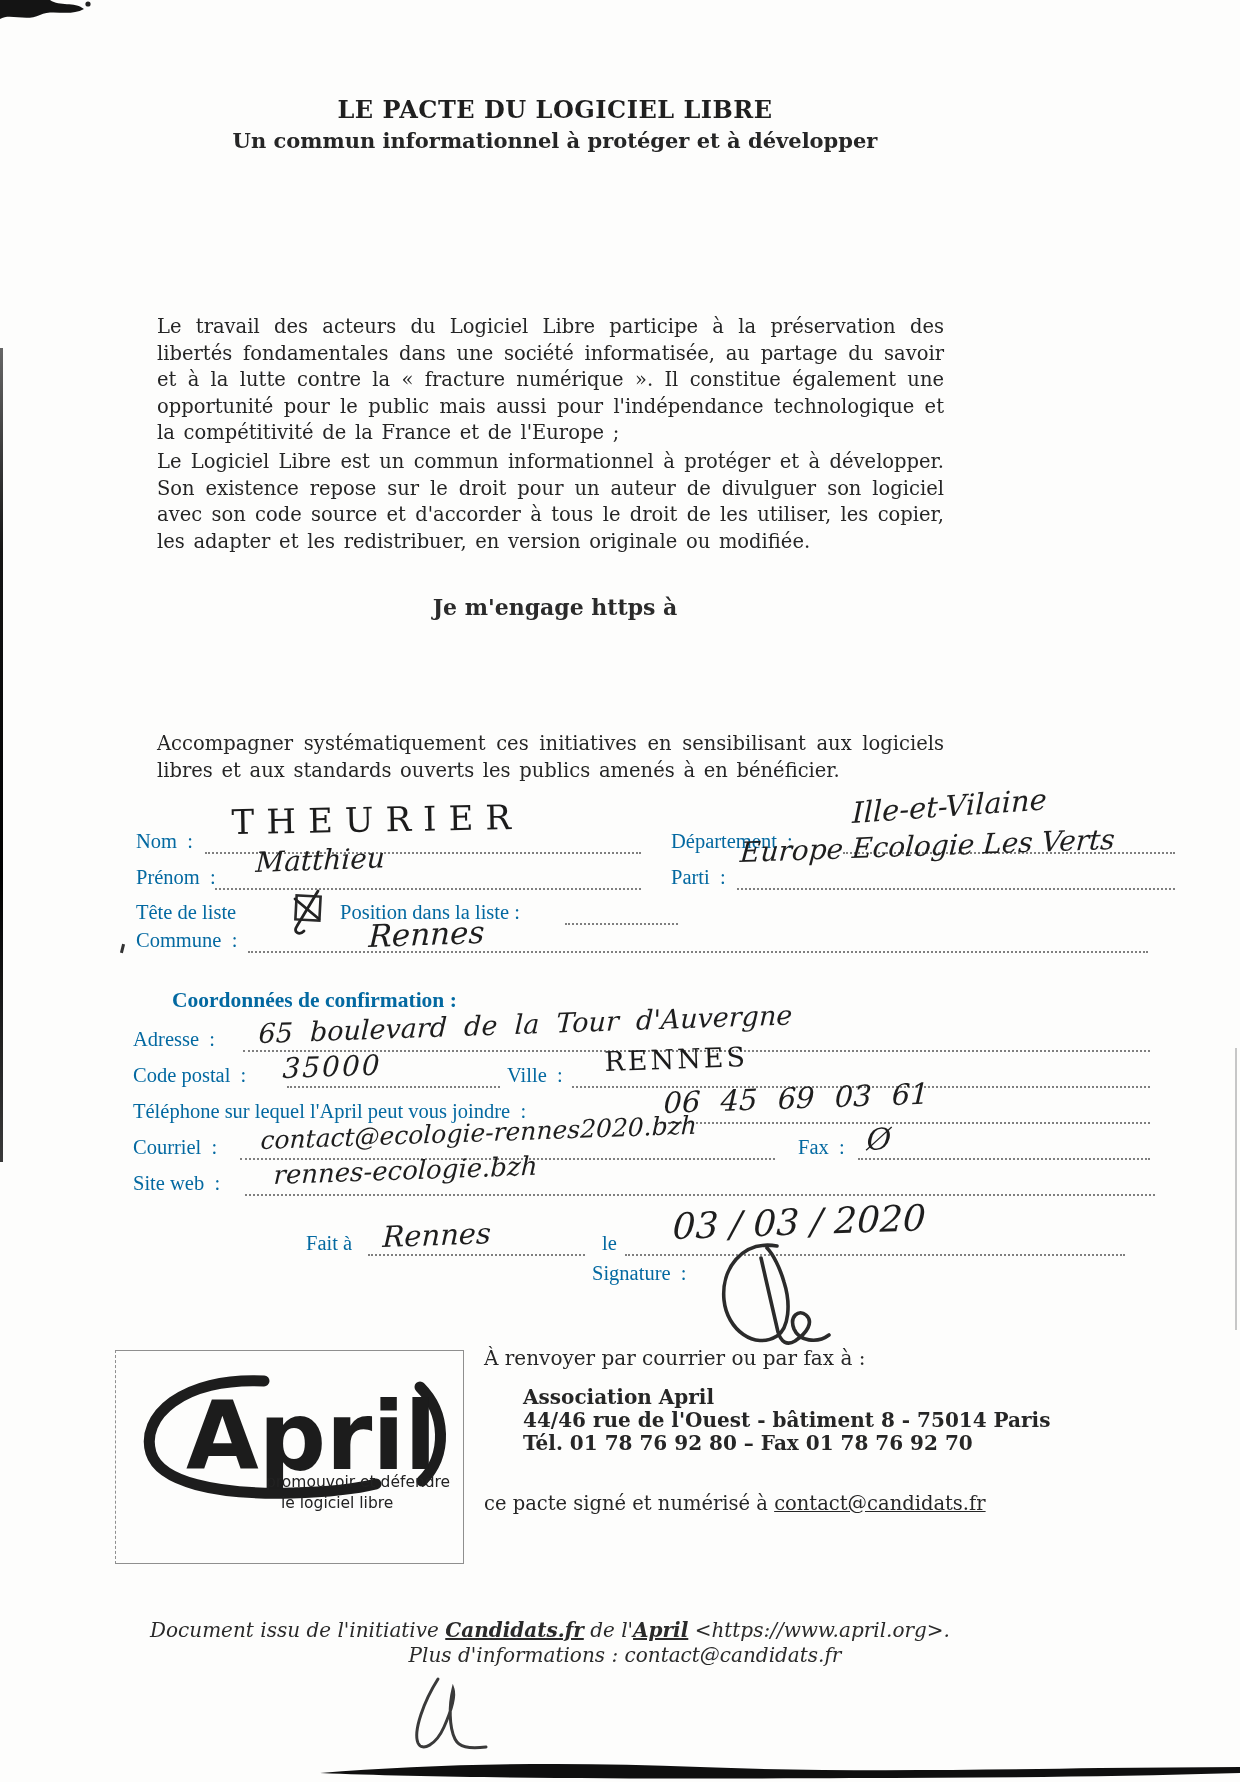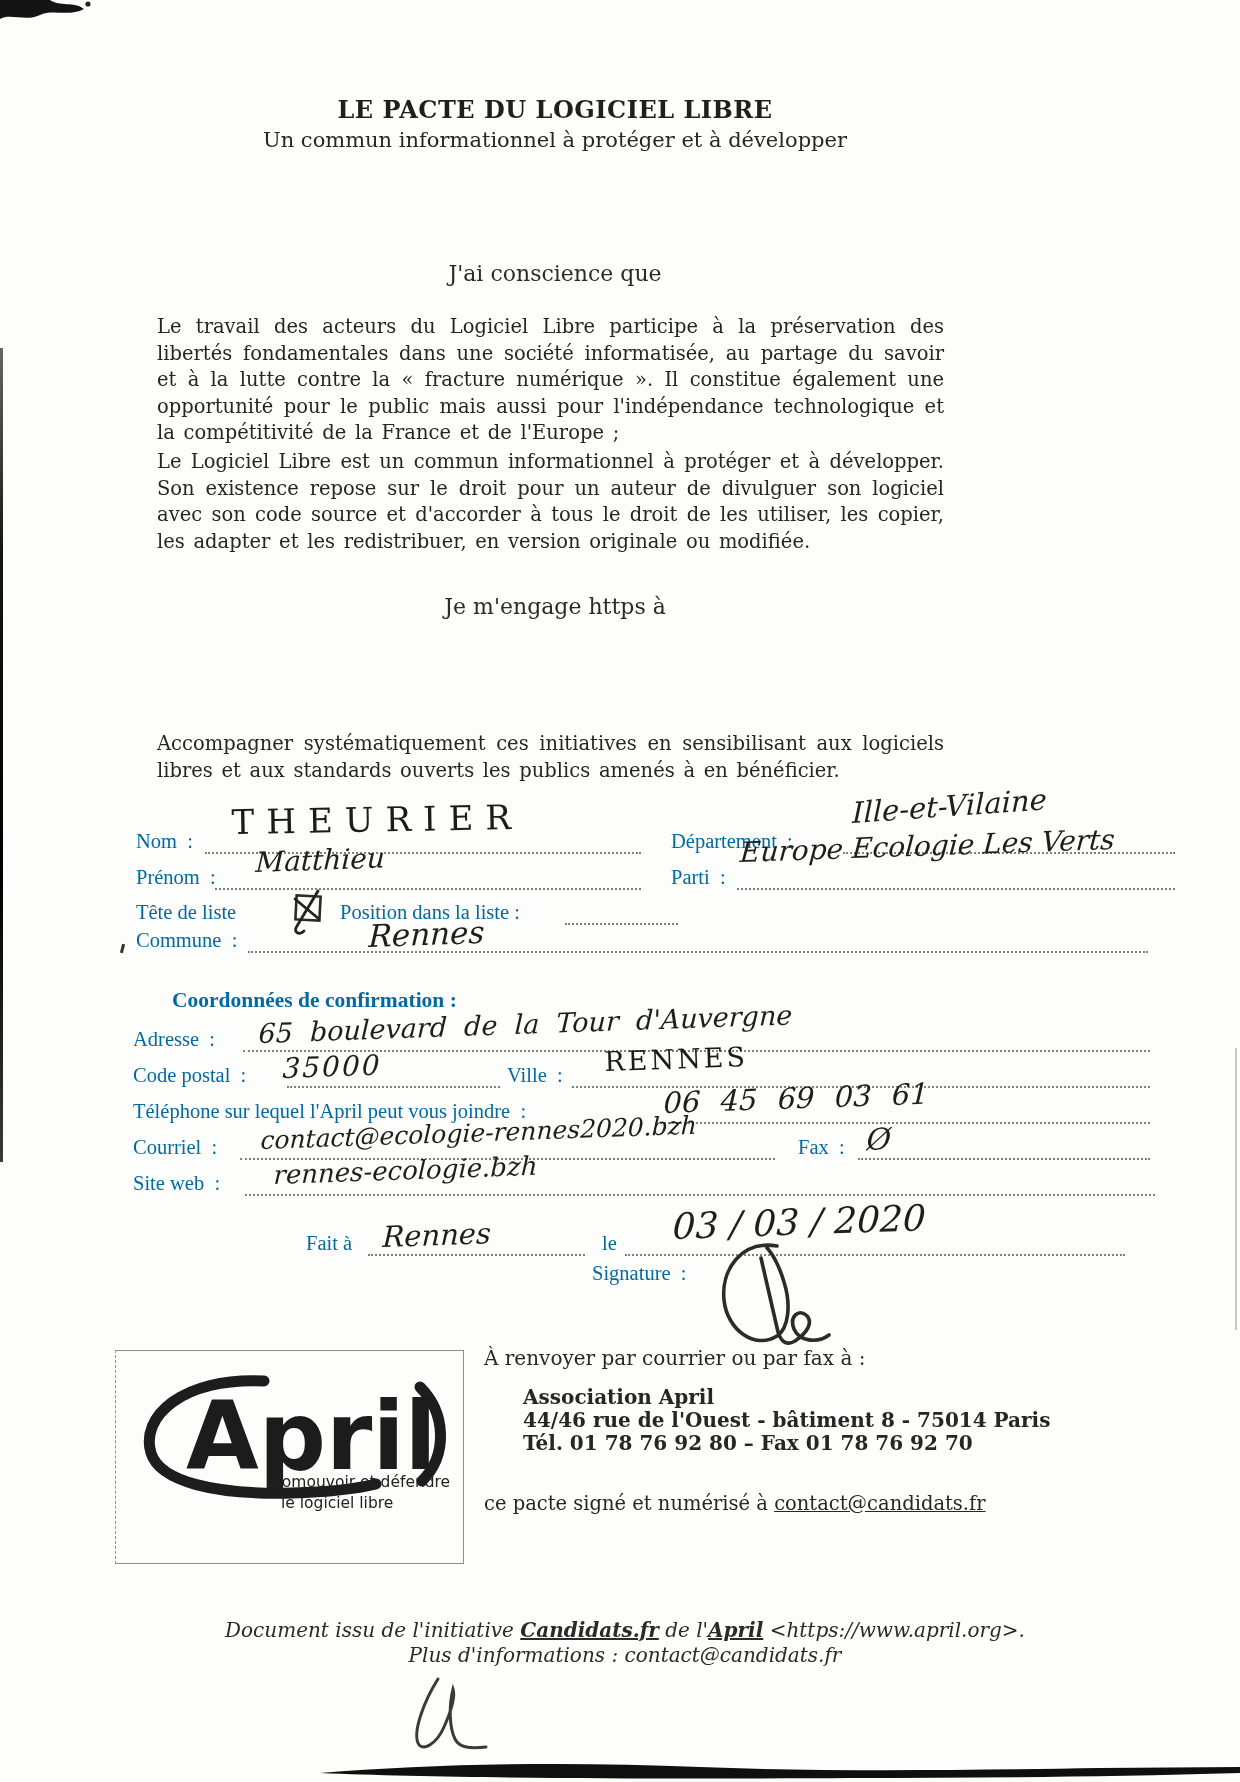--- a/index.html
+++ b/index.html
@@ -3,21 +3,21 @@
 <meta charset="utf-8">
 <style>
   html,body{margin:0;padding:0;background:#e8e8e8;}
   .page{
     position:relative;width:1240px;height:1782px;margin:0 auto;
     background:#fdfdfc;overflow:hidden;color:#262626;
     font-family:"DejaVu Serif","Liberation Serif",serif;
     padding-left:12px;
   }
   .abs{position:absolute;}
-  .center{left:0;width:1110px;text-align:center;}
+  .center{left:0;width:1110px;text-align:center;font-weight:bold;}
   .title{font-size:24px;font-weight:bold;letter-spacing:.5px;color:#1f1f1f;}
   .subtitle{font-size:21px;}
   .candidacy{font-size:23px;font-weight:bold;}
   .h2{font-size:22px;color:#2b2b2b;}
   .para{width:787px;font-size:19.5px;line-height:26.6px;text-align:justify;color:#252525;word-spacing:2.5px;}
   .lbl{font-size:20.5px;white-space:pre;color:#0369a1;font-family:Liberation Serif, serif;}
   .bold{font-weight:bold;margin-left:39px;}
   .dots{position:absolute;height:0;border-bottom:2px dotted #6a6a6a;opacity:.85;}
   .hand{position:absolute;font-family:"DejaVu Serif",serif;font-style:italic;color:#1e1e1e;
         white-space:pre;transform:rotate(-2deg) skewX(-4deg);transform-origin:left bottom;}
@@ -44,21 +44,20 @@
   <svg class="abs" style="left:0;top:0" width="96" height="34" viewBox="0 0 96 34">
     <path d="M0 0 L50 0 C 60 7, 74 1, 84 9 C 70 17, 52 9, 40 15 C 26 22, 10 13, 0 19 Z" fill="#141414"></path>
     <circle cx="88" cy="4" r="2.6" fill="#222"></circle>
   </svg>
   <div class="leftstrip"></div>
   <div class="rightstrip"></div>
   <div class="tick"></div>
 
   <div class="abs center title" style="top:95px">LE PACTE DU LOGICIEL LIBRE</div>
   <div class="abs center subtitle" style="top:128px">Un commun informationnel à protéger et à développer</div>
-  <div class="abs center h2" style="top:261px">J'ai conscience que</div>
 
   <div class="abs para" style="left:157px;top:314px">Le travail des acteurs du Logiciel Libre participe à la préservation des libertés fondamentales dans une société informatisée, au partage du savoir et à la lutte contre la «  fracture numérique  ». Il constitue également une opportunité pour le public mais aussi pour l'indépendance technologique et la compétitivité de la France et de l'Europe  ;</div>
   <div class="abs para" style="left:157px;top:449px">Le Logiciel Libre est un commun informationnel à protéger et à développer. Son existence repose sur le droit pour un auteur de divulguer son logiciel avec son code source et d'accorder à tous le droit de les utiliser, les copier, les adapter et les redistribuer, en version originale ou modifiée.</div>
 
   <div class="abs center h2" style="top:594px">Je m'engage https à</div>
 
   <div class="abs para" style="left:157px;top:731px">Accompagner systématiquement ces initiatives en sensibilisant aux logiciels libres et aux standards ouverts les publics amenés à en bénéficier.</div>
 
   <span class="abs lbl" style="left:136px;top:830px">Nom  :</span>
   <span class="dots" style="left:205px;top:852px;width:436px"></span>
@@ -141,21 +140,21 @@
   </div>
 
   <div class="abs smalltext" style="left:484px;top:1346px;font-size:20px">À renvoyer par courrier ou par fax à  :</div>
   <div class="abs bold" style="left:484px;top:1385px;font-size:20px">Association April</div>
   <div class="abs bold" style="left:484px;top:1408px;font-size:20px">44/46 rue de l'Ouest - bâtiment 8 - 75014 Paris</div>
   <div class="abs bold" style="left:484px;top:1431px;font-size:20px">Tél. 01 78 76 92 80 – Fax 01 78 76 92 70</div>
   <div class="abs smalltext" style="left:484px;top:1492px;width:660px">
     <span>ce pacte signé et numérisé à </span><span style="text-decoration:underline">contact@candidats.fr</span>
   </div>
 
-  <div class="abs footer-line" style="left:150px;top:1618px;width:950px;text-align:center">
+  <div class="abs footer-line" style="left:150px;top:1618px;width:950px;text-align:left">
     <span>Document issu de l'initiative </span><span class="u">Candidats.fr</span><span> de l'</span><span class="u">April</span><span> &lt;https://www.april.org&gt;.</span>
   </div>
   <div class="abs footer-line" style="left:150px;top:1643px;width:950px;text-align:center">
     <span>Plus d'informations  :  </span><span>contact@candidats.fr</span>
   </div>
 
   <svg class="abs" style="left:408px;top:1675px" width="110" height="78" viewBox="0 0 110 78">
     <path d="M30 4 C 16 26, 5 56, 10 68 C 14 77, 28 70, 36 52 C 44 34, 47 20, 45 14 C 41 30, 41 52, 47 64 C 51 72, 60 74, 78 72" fill="none" stroke="#3a3a3a" stroke-width="3" stroke-linecap="round"></path>
   </svg>
 

